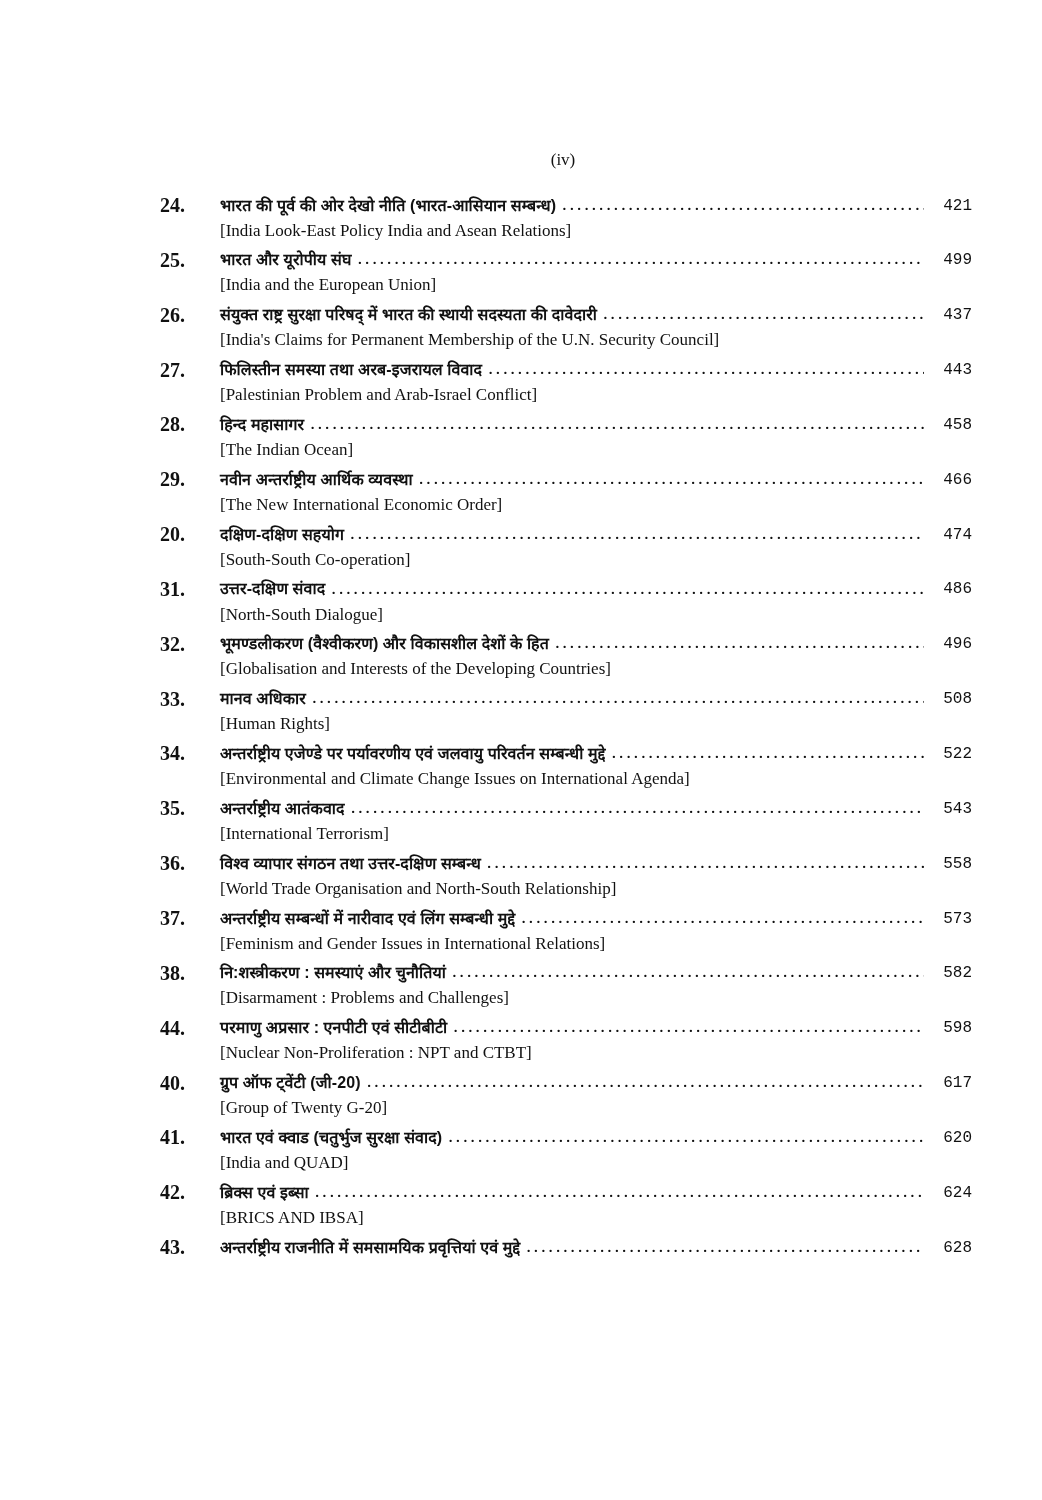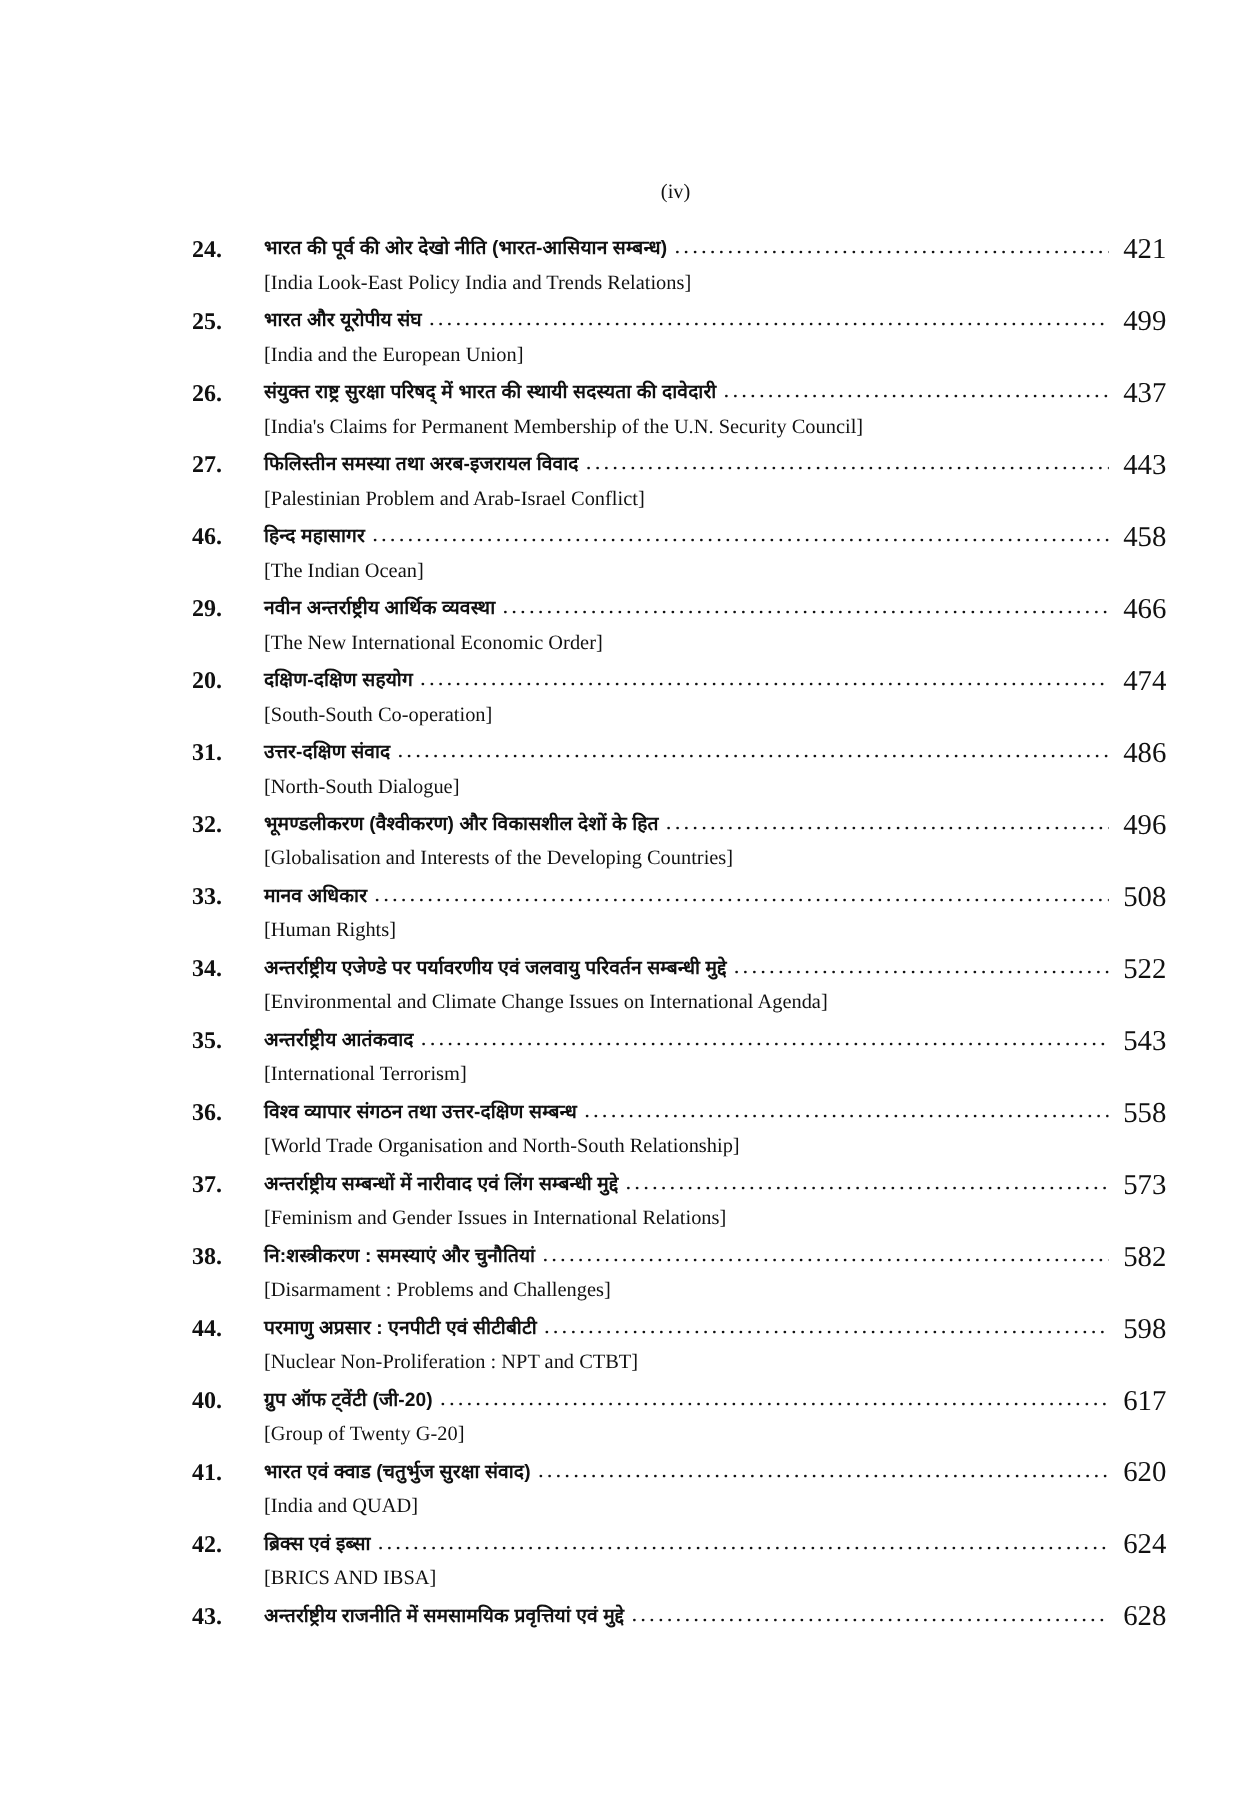--- a/index.html
+++ b/index.html
@@ -75,22 +75,22 @@
     color: #111;
     font-size: 19px;
     letter-spacing: 2.6px;
     position: relative;
     top: -2px;
   }
   .pagenum {
     flex: 0 0 auto;
     min-width: 44px;
     text-align: right;
-    font-family: Liberation Serif, serif;
-    font-size: 24px;
+    font-family: Liberation Mono, monospace;
+    font-size: 16px;
     color: #111;
   }
   .title-en {
     margin-left: 60px;
     font-family: "Liberation Serif", serif;
     font-size: 17px;
     line-height: 1.25;
     color: #111;
     margin-top: 1px;
   }
@@ -103,21 +103,21 @@
   <div class="page-number">(iv)</div>
 
   <div class="toc" id="toc-list">
       <div class="entry">
         <div class="entry-main">
           <span class="num">24.</span>
           <span class="title-hi">भारत की पूर्व की ओर देखो नीति (भारत-आसियान सम्बन्ध)</span>
           <span class="dots">...........................................................................................................................................</span>
           <span class="pagenum">421</span>
         </div>
-        <div class="title-en">[India Look-East Policy India and Trends Relations]</div>
+        <div class="title-en">[India Look-East Policy India and Asean Relations]</div>
       </div>
       <div class="entry">
         <div class="entry-main">
           <span class="num">25.</span>
           <span class="title-hi">भारत और यूरोपीय संघ</span>
           <span class="dots">...........................................................................................................................................</span>
           <span class="pagenum">499</span>
         </div>
         <div class="title-en">[India and the European Union]</div>
       </div>
@@ -134,21 +134,21 @@
         <div class="entry-main">
           <span class="num">27.</span>
           <span class="title-hi">फिलिस्तीन समस्या तथा अरब-इजरायल विवाद</span>
           <span class="dots">...........................................................................................................................................</span>
           <span class="pagenum">443</span>
         </div>
         <div class="title-en">[Palestinian Problem and Arab-Israel Conflict]</div>
       </div>
       <div class="entry">
         <div class="entry-main">
-          <span class="num">46.</span>
+          <span class="num">28.</span>
           <span class="title-hi">हिन्द  महासागर</span>
           <span class="dots">...........................................................................................................................................</span>
           <span class="pagenum">458</span>
         </div>
         <div class="title-en">[The Indian Ocean]</div>
       </div>
       <div class="entry">
         <div class="entry-main">
           <span class="num">29.</span>
           <span class="title-hi">नवीन  अन्तर्राष्ट्रीय  आर्थिक  व्यवस्था</span>

